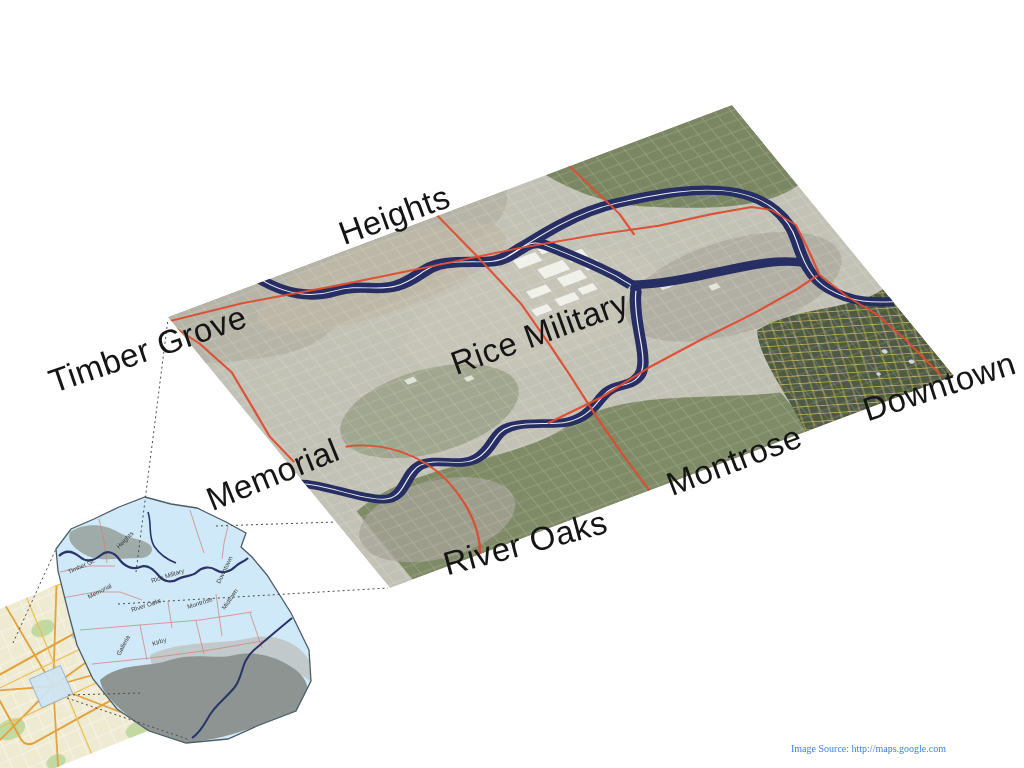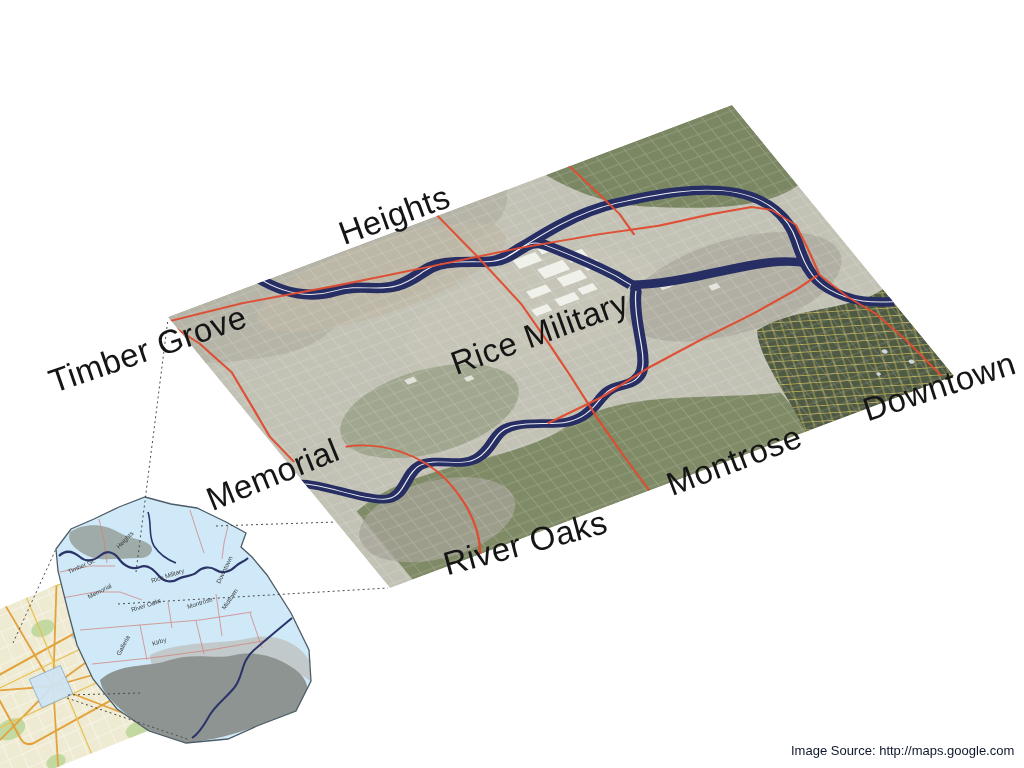--- a/index.html
+++ b/index.html
@@ -1,22 +1,22 @@
 <!DOCTYPE html>
 <html><head>
 <meta charset="utf-8">
 <style>
   html,body{margin:0;padding:0;background:#ffffff;}
   .slide{position:relative;width:1024px;height:768px;overflow:hidden;background:#ffffff;
          font-family:"Liberation Sans", sans-serif;}
   .slide svg{position:absolute;left:0;top:0;}
   .nlabel{position:absolute;line-height:1;font-size:33px;letter-spacing:.5px;color:#151515;
           white-space:nowrap;transform-origin:0 50%;font-family:"Liberation Sans", sans-serif;}
-  .credit{position:absolute;left:791px;top:743px;font-size:13px;color:#0f172a;
-          font-family:Liberation Sans, sans-serif;}
+  .credit{position:absolute;left:791px;top:743px;font-size:10px;color:#3b82f6;
+          font-family:Liberation Serif, serif;}
 </style>
 </head>
 <body>
 
 <div class="slide">
 
 <svg width="1024" height="768" viewBox="0 0 1024 768">
   <defs>
     <clipPath id="mapclip">
           <rect x="0" y="0" width="600" height="350"></rect>

